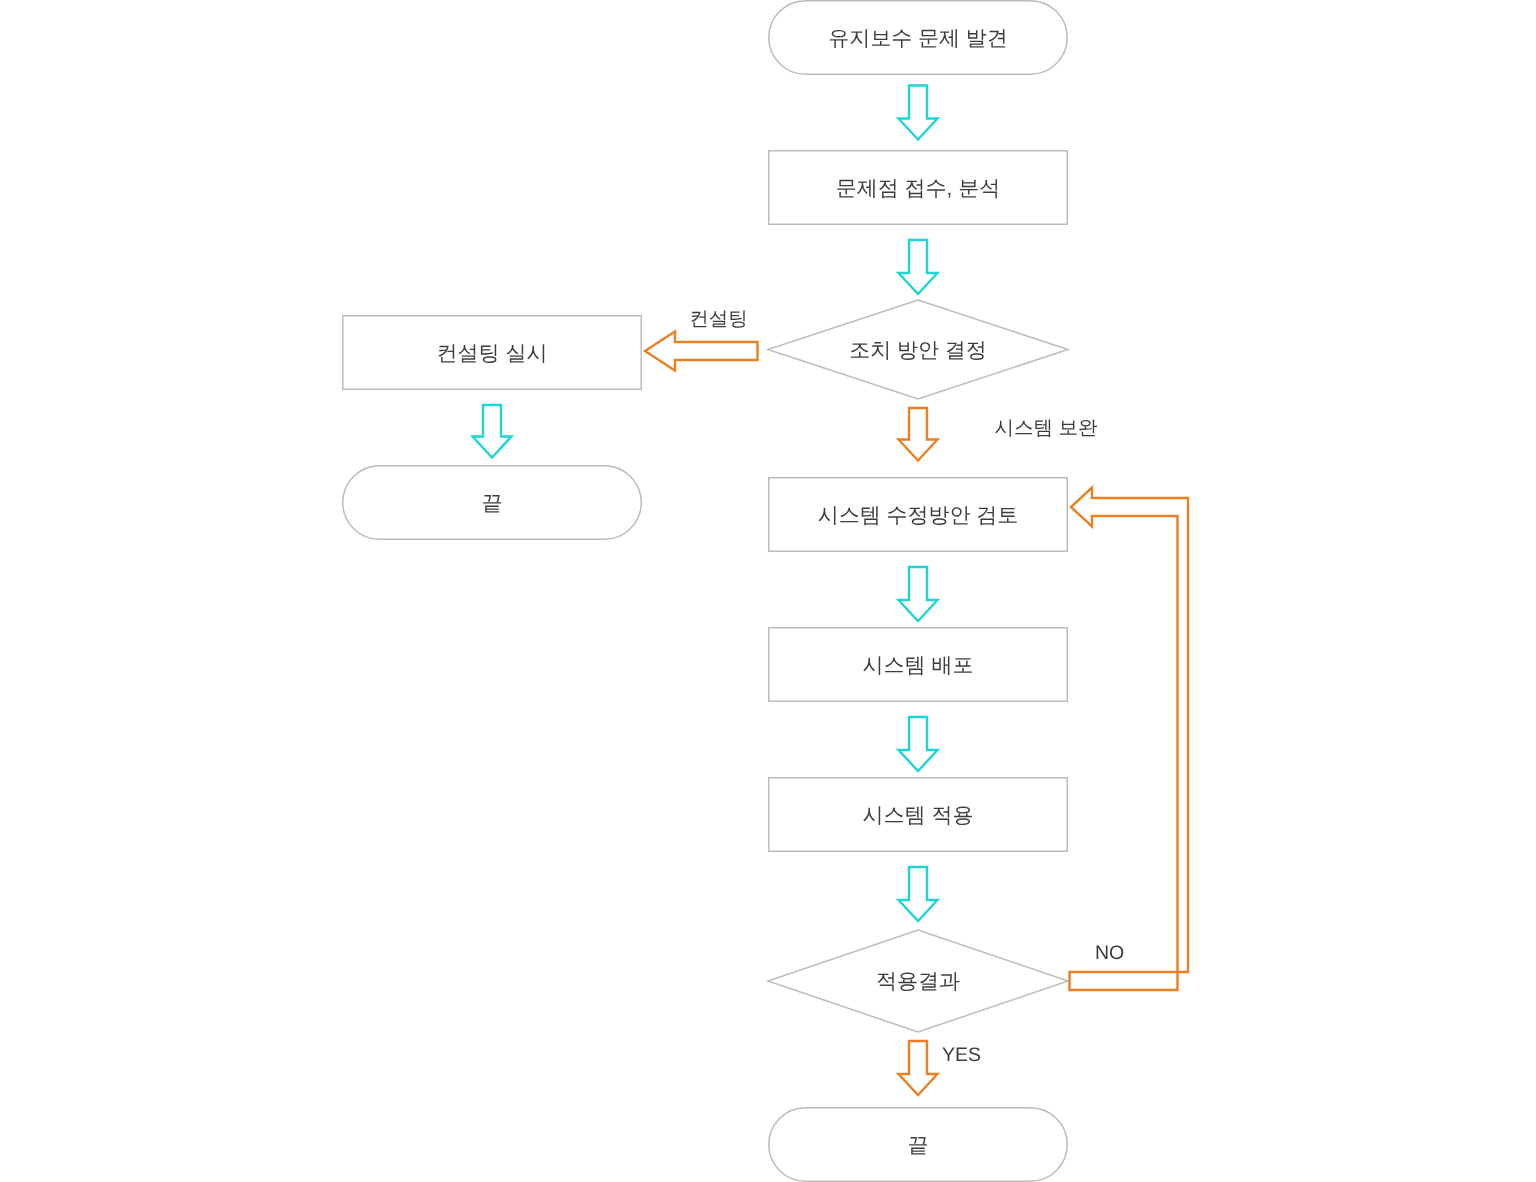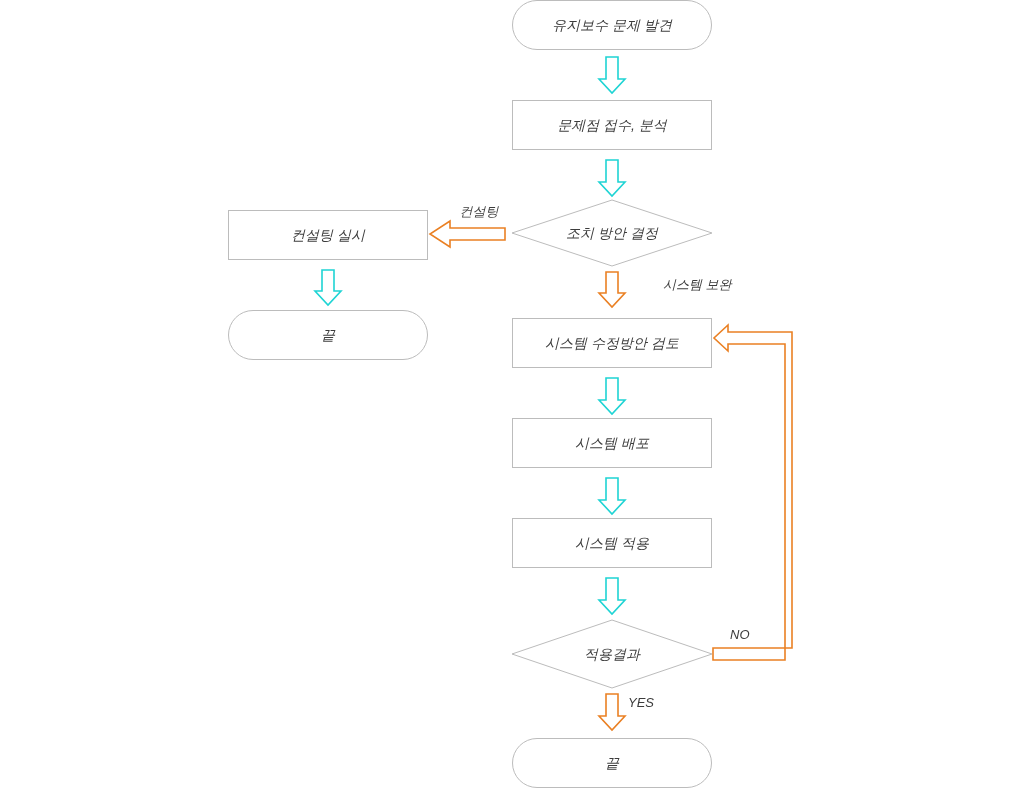--- a/index.html
+++ b/index.html
@@ -12,21 +12,20 @@
     width: 1024px;
     height: 788px;
     font-family: "Liberation Sans", "DejaVu Sans", sans-serif;
     overflow: hidden;
   }
   #flow-root {
     position: relative;
     width: 1024px;
     height: 558px;
     background: #ffffff;
-    font-style: italic;
   }
   svg#flow-svg {
     position: absolute;
     top: 0;
     left: 0;
     width: 1024px;
     height: 788px;
     display: block;
   }
   .node-shape {

